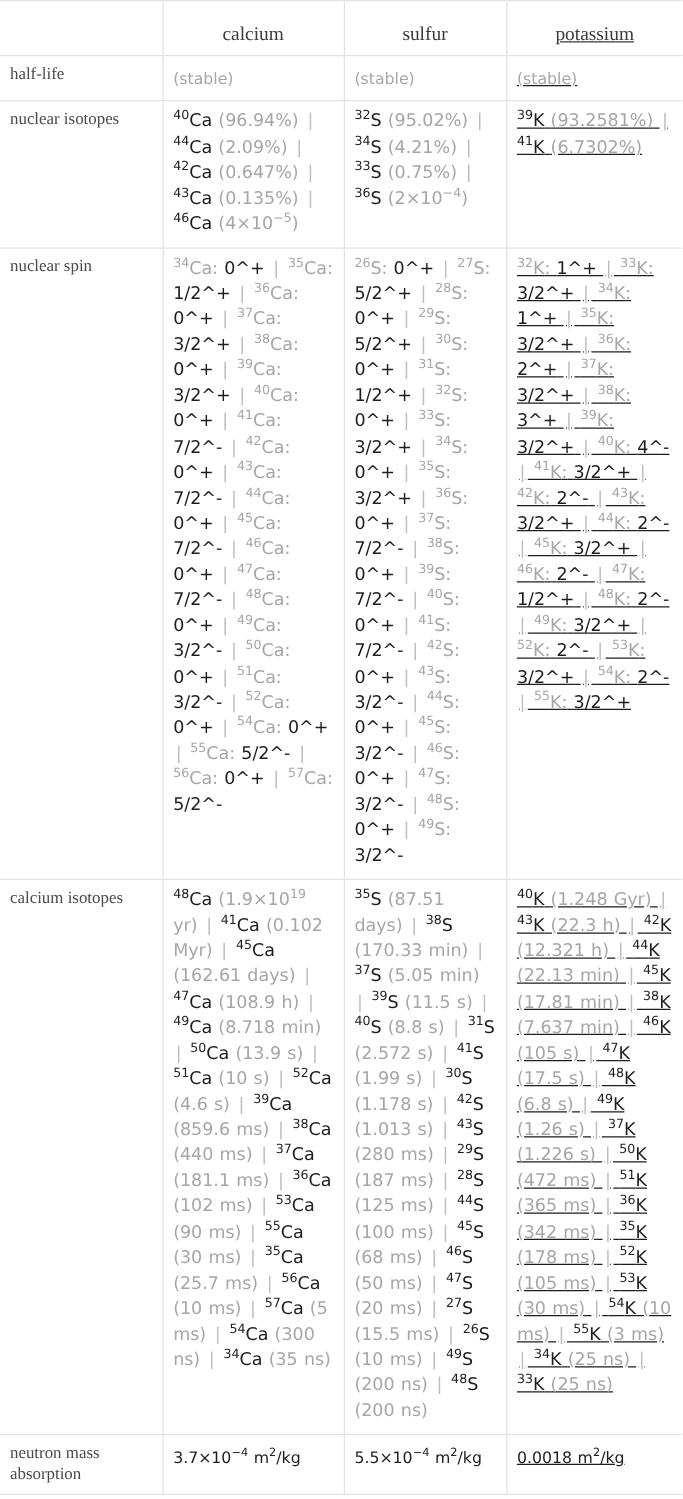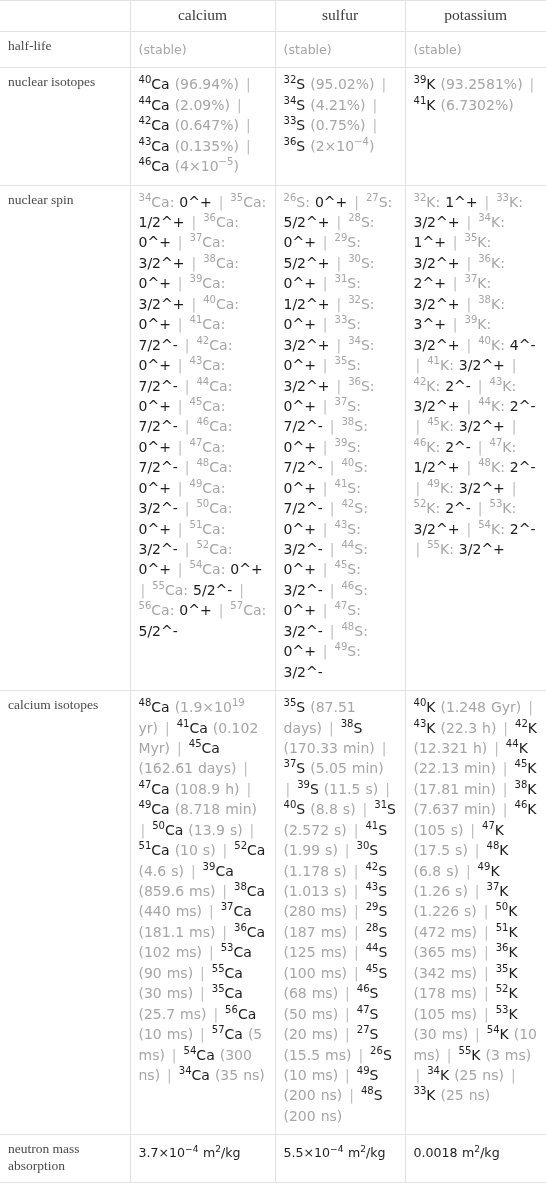--- a/index.html
+++ b/index.html
@@ -27,26 +27,27 @@
   table.props th, table.props td {
     border-bottom: 1px solid #e2e2e2;
     border-right: 1px solid #e2e2e2;
     padding: 6px 8px 8px 8px;
     vertical-align: top;
     text-align: left;
     font-weight: normal;
   }
   table.props th:last-child, table.props td:last-child {
     border-right: none;
+    text-decoration: underline;
   }
   table.props thead th {
     text-align: center;
     font-size: 15.5px;
     color: #3a3a3a;
-    padding-top: 5px;
+    padding-top: 18px;
     padding-bottom: 7px;
     vertical-align: middle;
   }
   table.props thead th.corner { border-right: 1px solid #e2e2e2; }
 
   td.rowlabel, th.rowlabel {
     font-size: 13.5px;
     color: #4a4a4a;
     line-height: 1.22;
     padding-top: 9px;

